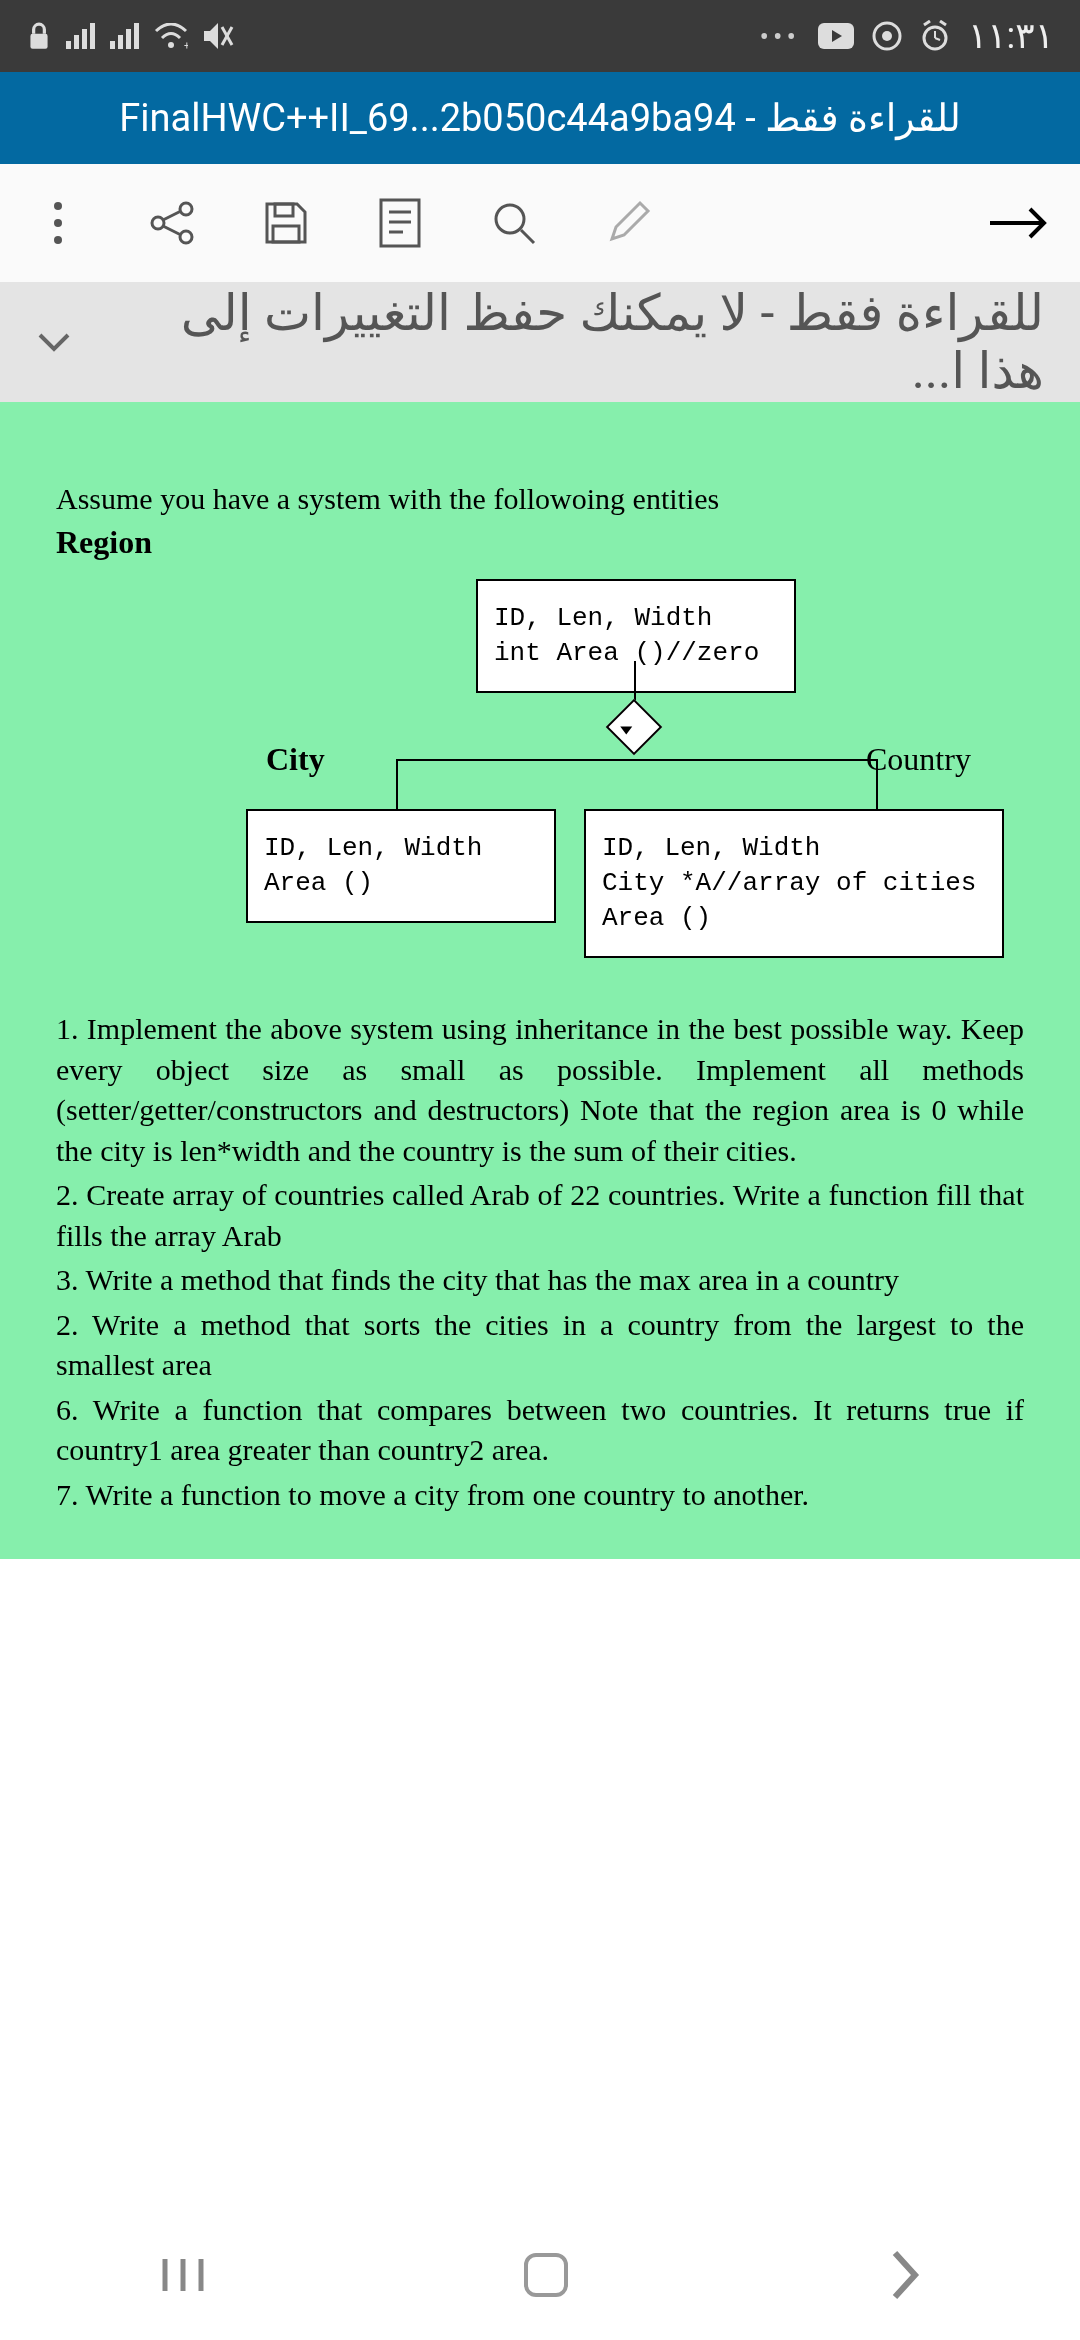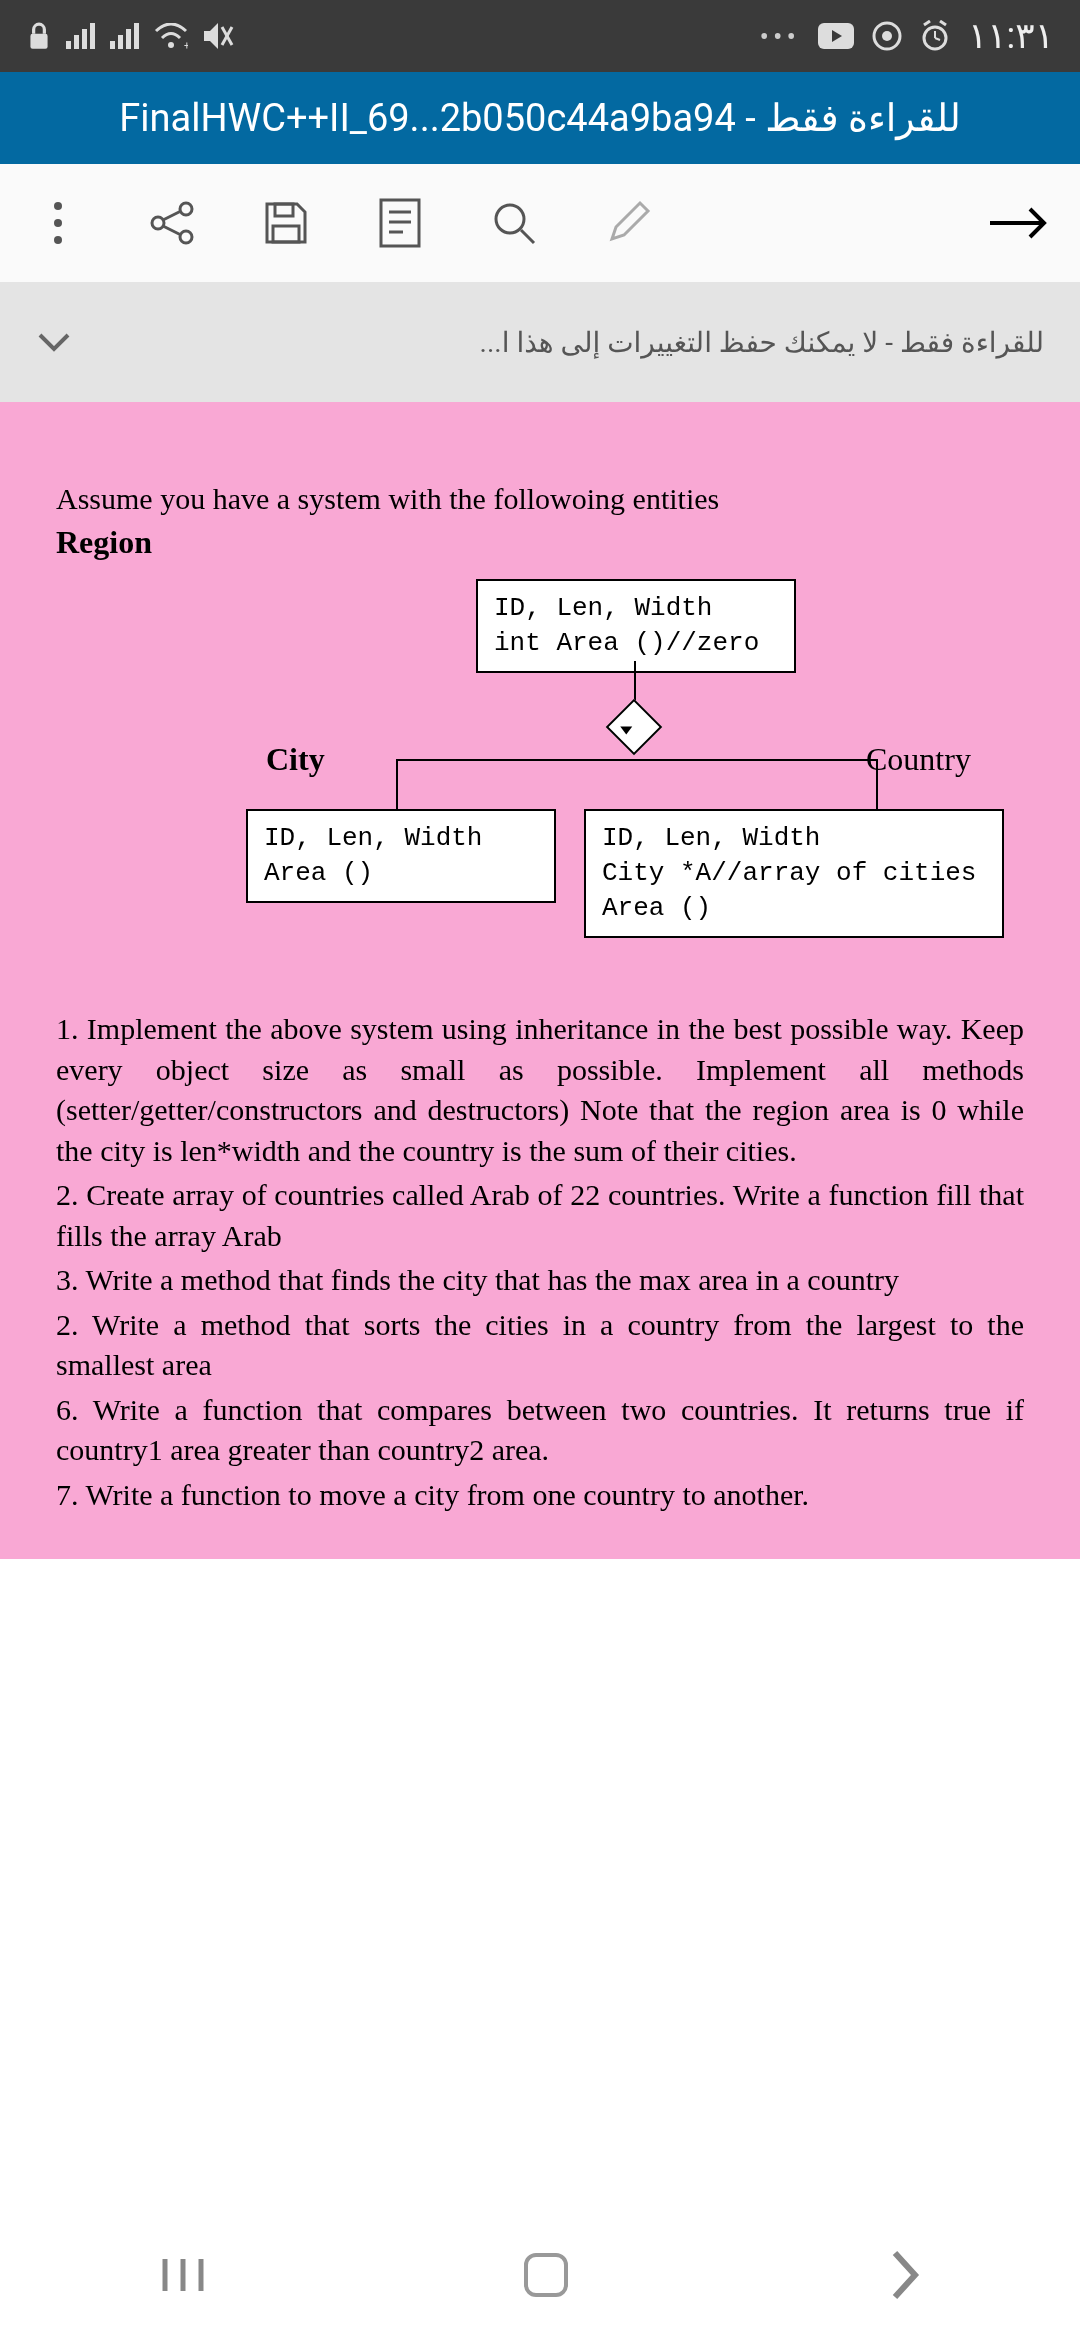--- a/index.html
+++ b/index.html
@@ -48,28 +48,28 @@
   }
   .toolbar .tb-spacer { flex: 1; }
   .arrow-right { font-size: 60px; color: #000; margin-left: auto; }
   .banner {
     height: 120px;
     background: #e4e4e4;
     display: flex;
     align-items: center;
     padding: 0 36px;
     color: #555;
-    font-size: 28px;
+    font-size: 50px;
     direction: rtl;
     gap: 30px;
   }
   .banner .chev-wrap { margin-right: auto; direction: ltr; }
   .banner .chev { font-size: 40px; color: #555; }
   .doc-area {
-    background: #f9a8d4;
+    background: #86efac;
     padding: 80px 56px 40px;
   }
   .intro {
     font-family: "Times New Roman", serif;
     font-size: 30px;
     color: #000;
     margin-bottom: 8px;
   }
   .region-title {
     font-family: "Times New Roman", serif;
@@ -79,21 +79,21 @@
     margin-bottom: 18px;
   }
   .diagram {
     position: relative;
     height: 380px;
     margin-bottom: 50px;
   }
   .box {
     position: absolute;
     border: 2px solid #000;
-    padding: 10px 16px;
+    padding: 20px 16px;
     font-family: "Courier New", monospace;
     font-size: 26px;
     line-height: 1.35;
     background: #fff;
     white-space: pre;
   }
   .box-region { left: 420px; top: 0px; width: 320px; }
   .label-city  {
     position: absolute;
     font-family: "Times New Roman", serif;

